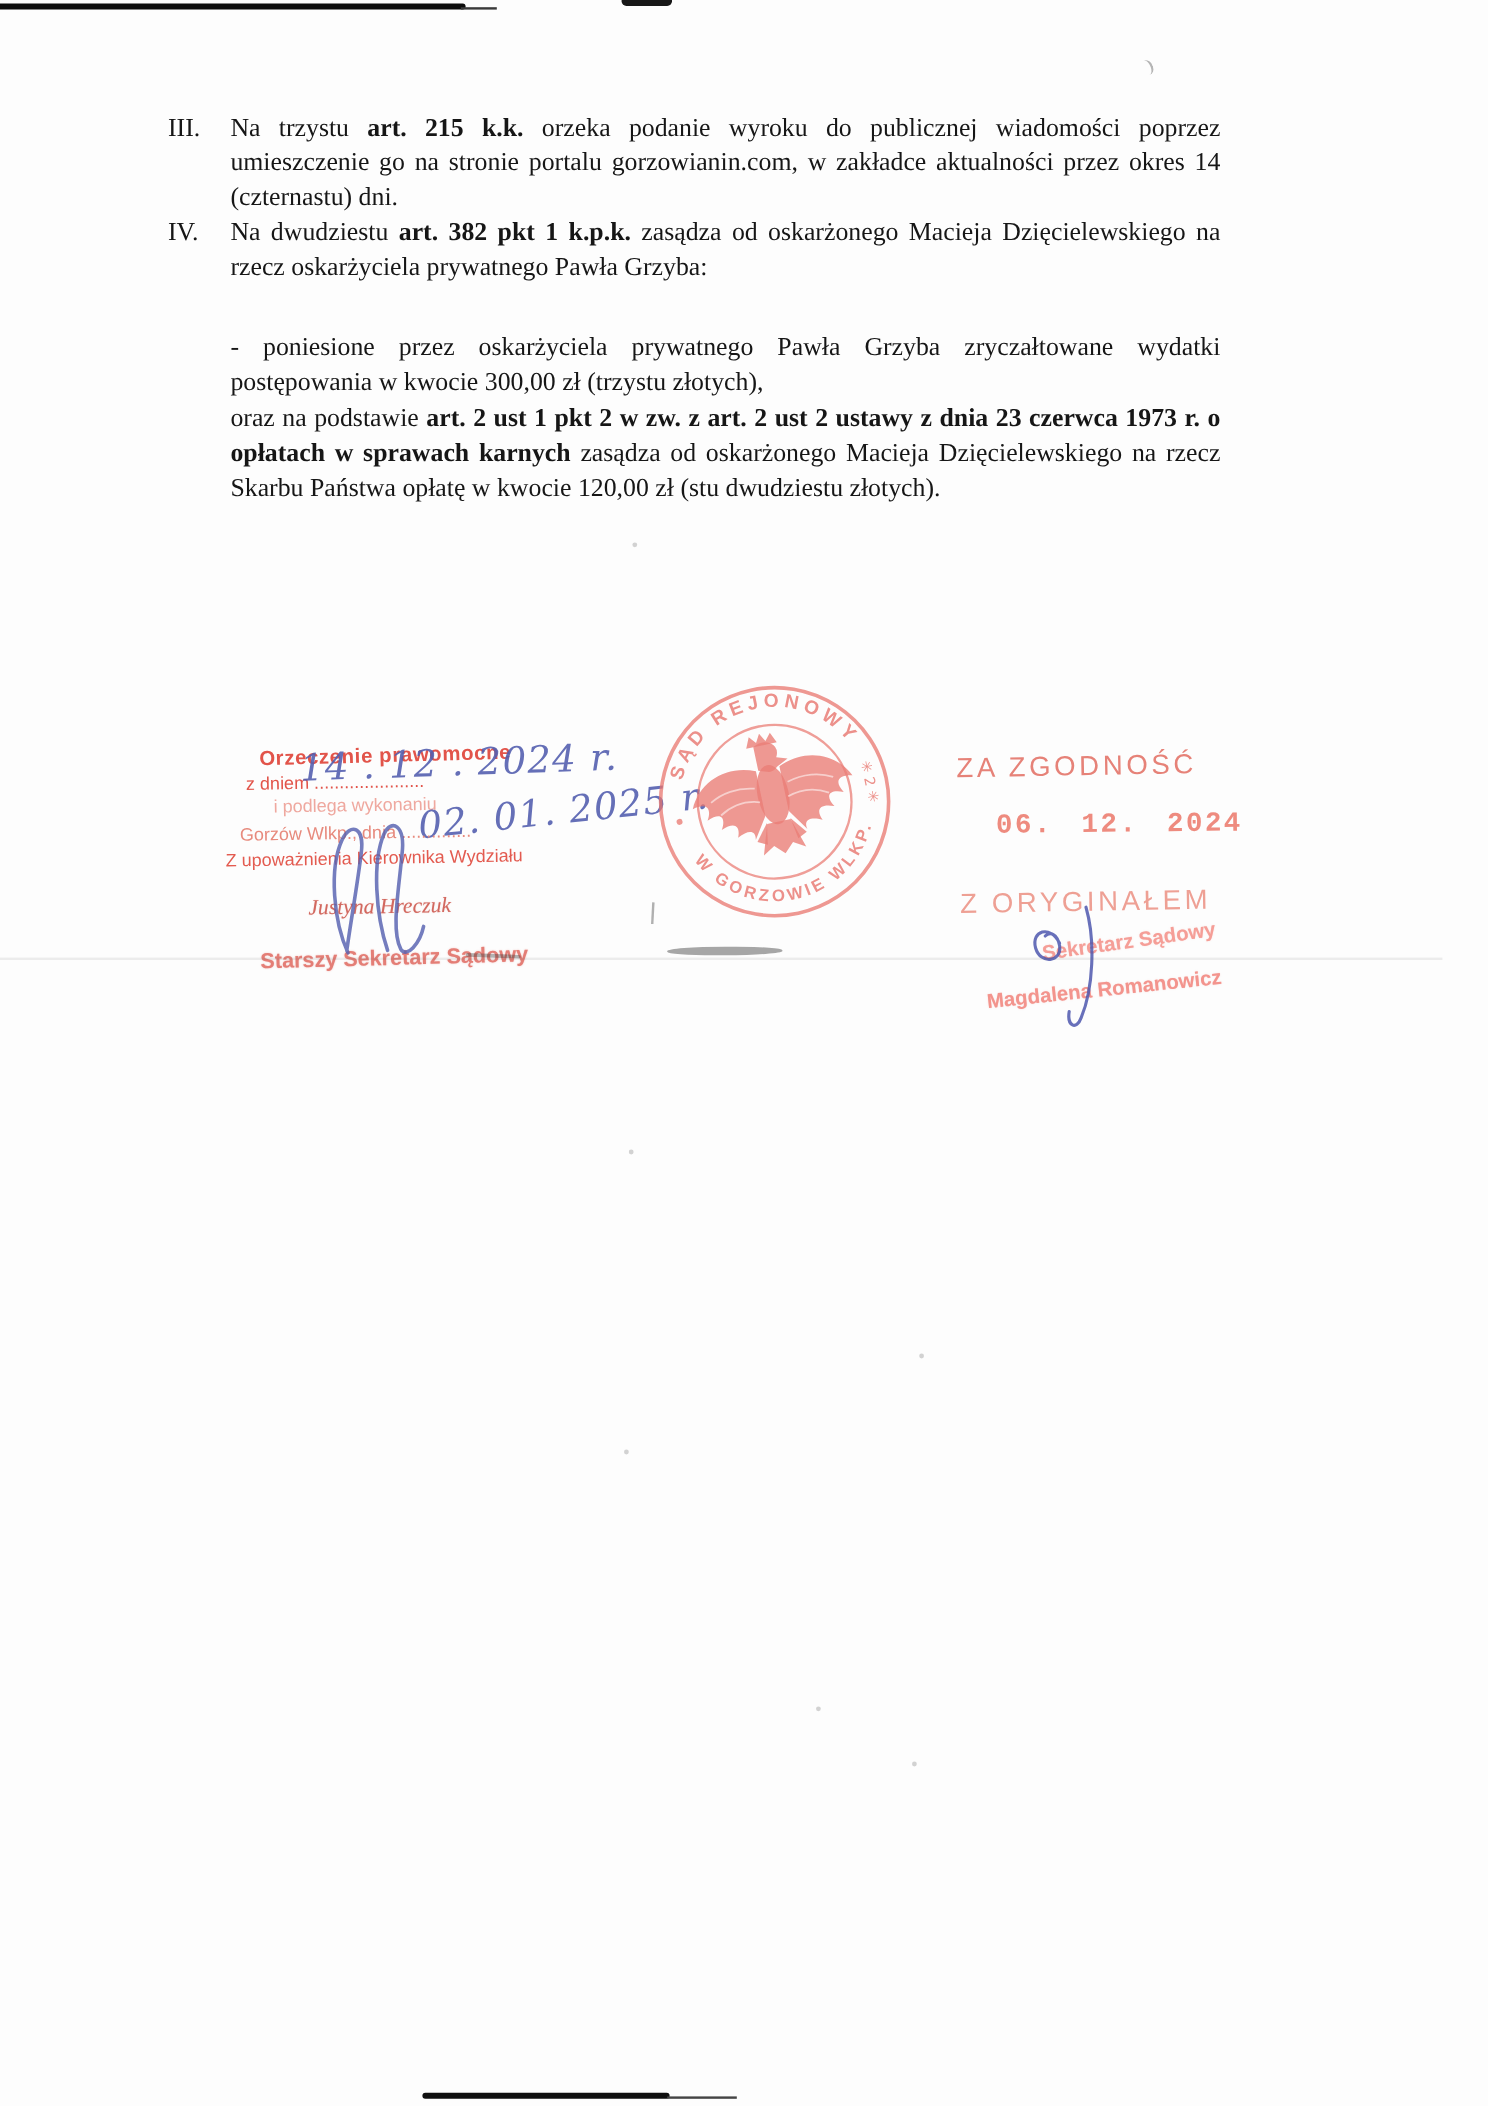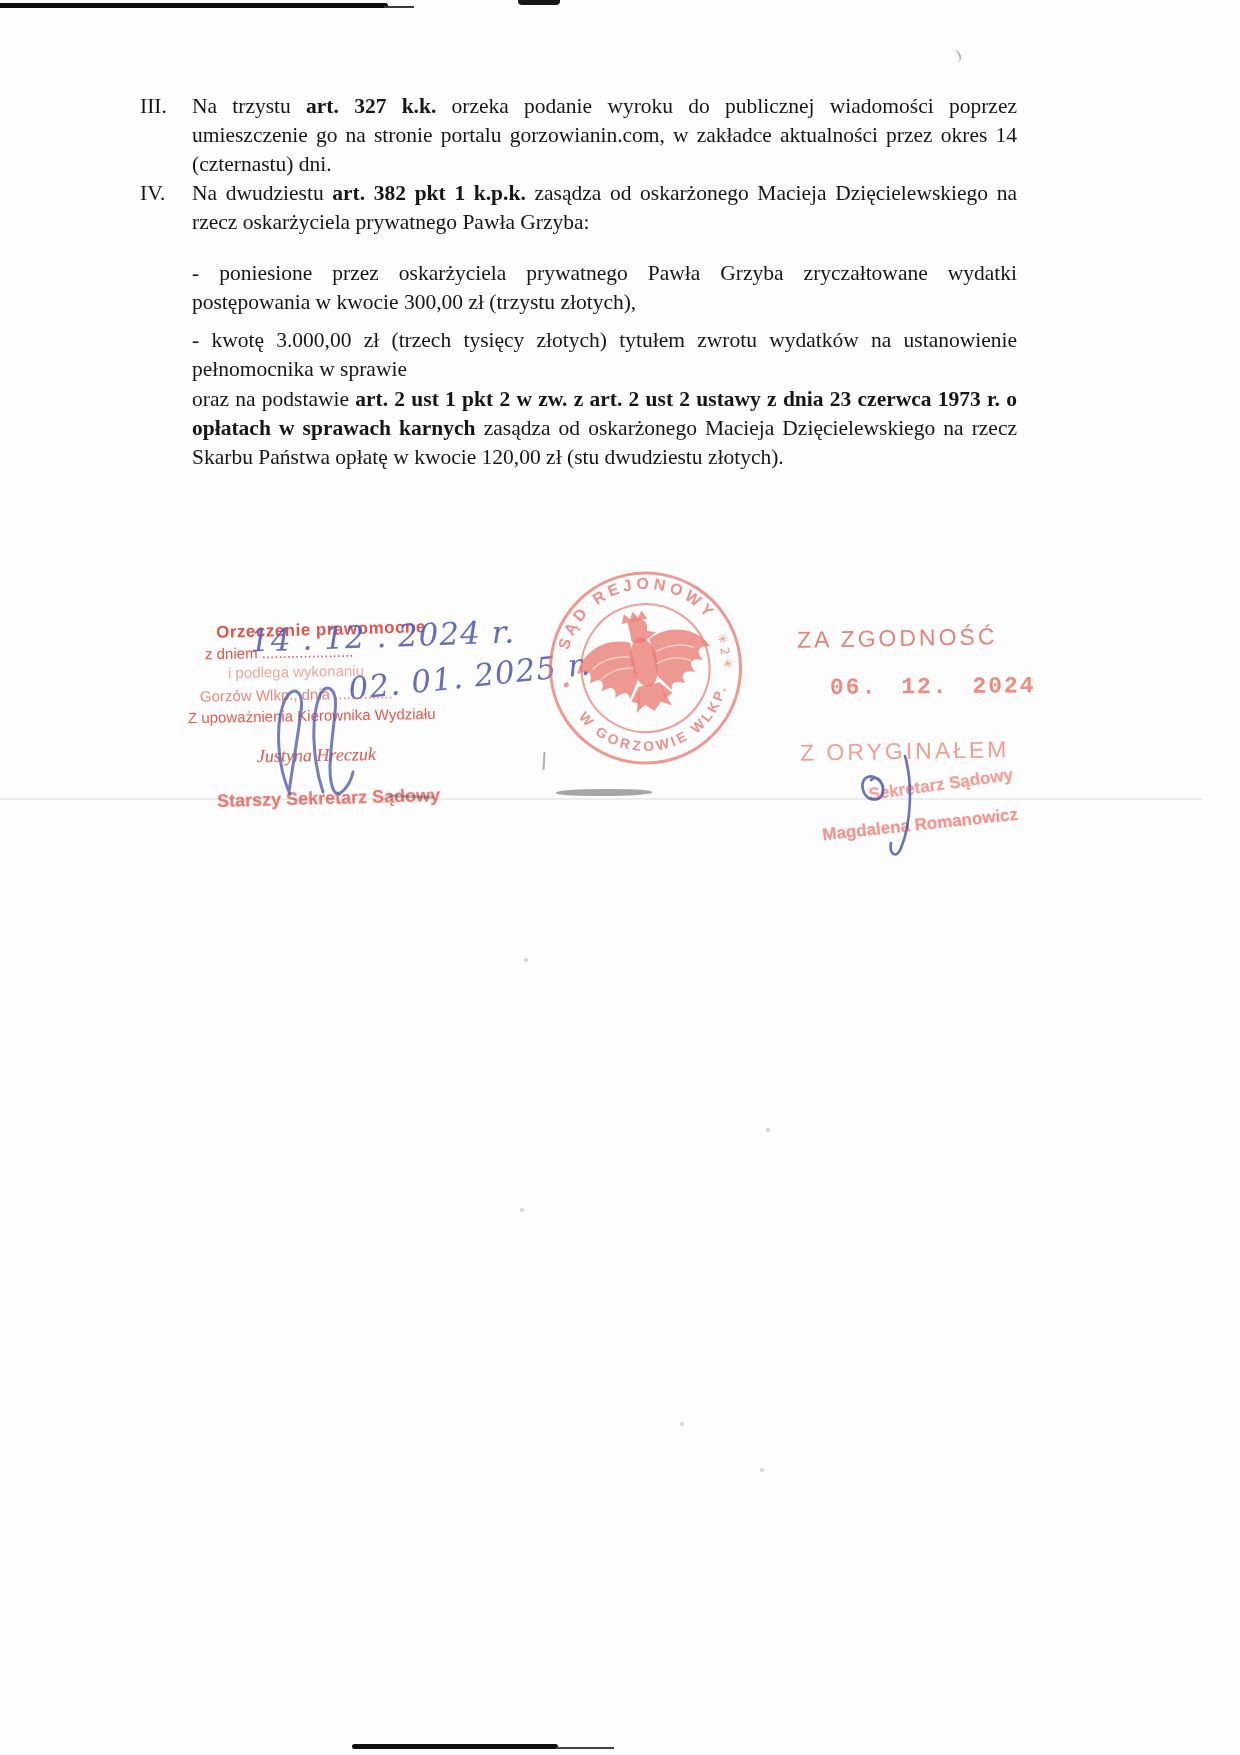--- a/index.html
+++ b/index.html
@@ -5,21 +5,21 @@
   html,body{margin:0;padding:0;background:#fdfdfd;}
   .page{position:relative;width:1202px;height:1755px;background:#fdfdfd;overflow:hidden;
         font-family:"Liberation Serif", serif;color:#161616;}
   
   .doc-body{position:absolute;left:140px;top:92px;width:877px;font-size:21.5px;
             line-height:29px;text-align:justify;}
   .item{position:relative;}
   .num{position:absolute;left:0;top:0;}
   .para{margin:0 0 0 52px;}
   .mt-iv{}
-  .mt-sub1{margin-top:22px;}
+  .mt-sub1{margin-top:38px;}
   .mt-sub2{margin-top:9px;}
   .mt-close{margin-top:1px;}
   b{font-weight:bold;}
   
   .stamp{position:absolute;font-family:"Liberation Sans", sans-serif;white-space:nowrap;}
   .lf1{left:216px;top:620px;font-size:17px;font-weight:600;letter-spacing:.5px;color:#e2544a;transform:rotate(-1.5deg);}
   .lf2{left:205px;top:644px;font-size:15px;color:#e2544a;transform:rotate(-1deg);}
   .lf3{left:228px;top:663px;font-size:15px;color:#efa89f;transform:rotate(-1deg);}
   .lf4{left:200px;top:686px;font-size:15px;color:#e78a7d;transform:rotate(-1deg);}
   .lf5{left:188px;top:707px;font-size:15px;color:#e35b50;transform:rotate(-1deg);}
@@ -65,31 +65,30 @@
 
   <div class="art streak-a"></div>
   <div class="art streak-b"></div>
   <div class="art streak-c"></div>
   <div class="art squig"></div>
 
   <div class="doc-body">
 
     <div class="item">
       <span class="num">III.</span>
-      <p class="para"><span>Na trzystu </span><b>art. 327 k.k.</b><span> orzeka podanie wyroku do publicznej wiadomości poprzez umieszczenie go na stronie portalu gorzowianin.com, w zakładce aktualności przez okres 14 (czternastu) dni.</span></p>
+      <p class="para"><span>Na trzystu </span><b>art. 215 k.k.</b><span> orzeka podanie wyroku do publicznej wiadomości poprzez umieszczenie go na stronie portalu gorzowianin.com, w zakładce aktualności przez okres 14 (czternastu) dni.</span></p>
     </div>
 
     <div class="item mt-iv">
       <span class="num">IV.</span>
       <p class="para"><span>Na dwudziestu </span><b>art. 382 pkt 1 k.p.k.</b><span> zasądza od oskarżonego Macieja Dzięcielewskiego na rzecz oskarżyciela prywatnego Pawła Grzyba:</span></p>
     </div>
 
     <p class="para mt-sub1">- poniesione przez oskarżyciela prywatnego Pawła Grzyba zryczałtowane wydatki postępowania w kwocie 300,00 zł (trzystu złotych),</p>
 
-    <p class="para mt-sub2">- kwotę 3.000,00 zł (trzech tysięcy złotych) tytułem zwrotu wydatków na ustanowienie pełnomocnika w sprawie</p>
 
     <p class="para mt-close"><span>oraz na podstawie </span><b>art. 2 ust 1 pkt 2 w zw. z art. 2 ust 2 ustawy z dnia 23 czerwca 1973 r. o opłatach w sprawach karnych</b><span> zasądza od oskarżonego Macieja Dzięcielewskiego na rzecz Skarbu Państwa opłatę w kwocie 120,00 zł (stu dwudziestu złotych).</span></p>
   </div>
 
   <div class="stamp lf1">Orzeczenie prawomocne</div>
   <div class="stamp lf2">z dniem ......................</div>
   <div class="hand hand1">14 . 12 . 2024 r.</div>
   <div class="stamp lf3">i podlega wykonaniu</div>
   <div class="hand hand2">02. 01. 2025 r.</div>
   <div class="stamp lf4">Gorzów Wlkp., dnia ..............</div>

